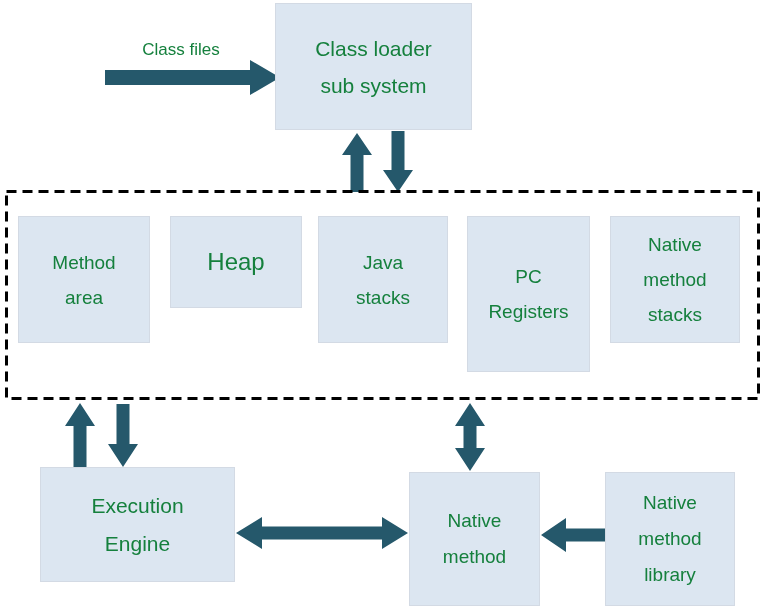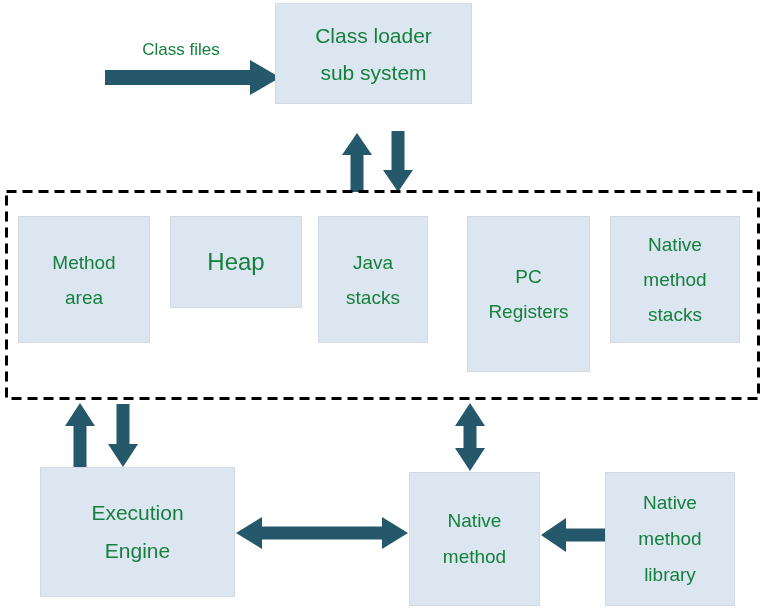--- a/index.html
+++ b/index.html
@@ -28,27 +28,27 @@
   .arrow { position: absolute; }
   .arrow polygon { fill: #25586b; }
   .floating-label { position: absolute; text-align: center; }
   .runtime-container { position: absolute; left: 5px; top: 190px; width: 755px; height: 210px; }
   .runtime-container > svg.dashed-rect { position: absolute; left: 0; top: 0; }
   .runtime-label {
     position: absolute; left: 0; bottom: 4px; width: 100%;
     text-align: center; font-size: 20px;
   }
   
-  .class-loader { left: 275px; top: 3px; width: 197px; height: 101px; font-size: 21px; line-height: 37px; }
+  .class-loader { left: 275px; top: 3px; width: 197px; height: 127px; font-size: 21px; line-height: 37px; }
   .method-area { left: 13px; top: 26px; width: 132px; height: 127px; font-size: 19px; line-height: 35px; }
   .heap { left: 165px; top: 26px; width: 132px; height: 92px; font-size: 24px; }
-  .java-stacks { left: 313px; top: 26px; width: 110px; height: 127px; font-size: 19px; line-height: 35px; }
+  .java-stacks { left: 313px; top: 26px; width: 130px; height: 127px; font-size: 19px; line-height: 35px; }
   .pc-registers { left: 462px; top: 26px; width: 123px; height: 156px; font-size: 19px; line-height: 35px; }
   .native-method-stacks { left: 605px; top: 26px; width: 130px; height: 127px; font-size: 19px; line-height: 35px; }
-  .execution-engine { left: 40px; top: 467px; width: 195px; height: 130px; font-size: 21px; line-height: 38px; }
+  .execution-engine { left: 40px; top: 467px; width: 195px; height: 115px; font-size: 21px; line-height: 38px; }
   .native-method-interface { left: 409px; top: 472px; width: 131px; height: 134px; font-size: 19px; line-height: 36px; }
   .native-method-library { left: 605px; top: 472px; width: 130px; height: 134px; font-size: 19px; line-height: 36px; }
   .class-files-label { left: 108px; top: 40px; width: 146px; font-size: 17px; }
 </style>
 </head>
 <body>
 
 <div class="canvas">
 
   <div class="floating-label class-files-label">Class files</div>

